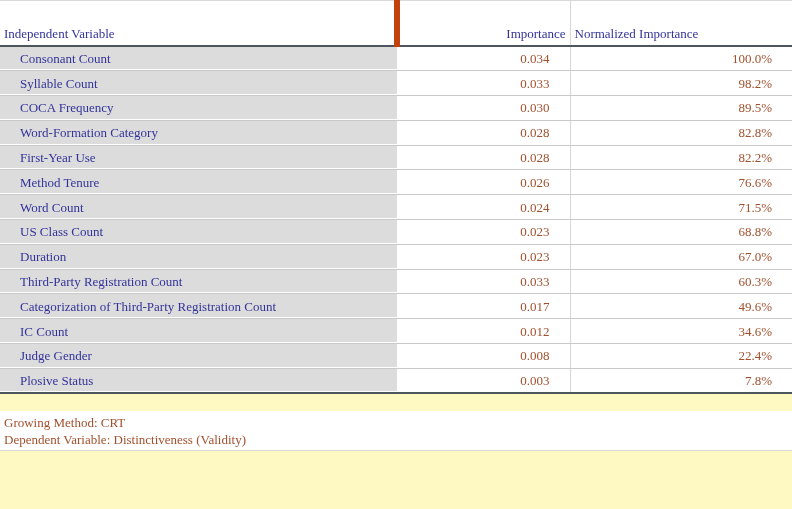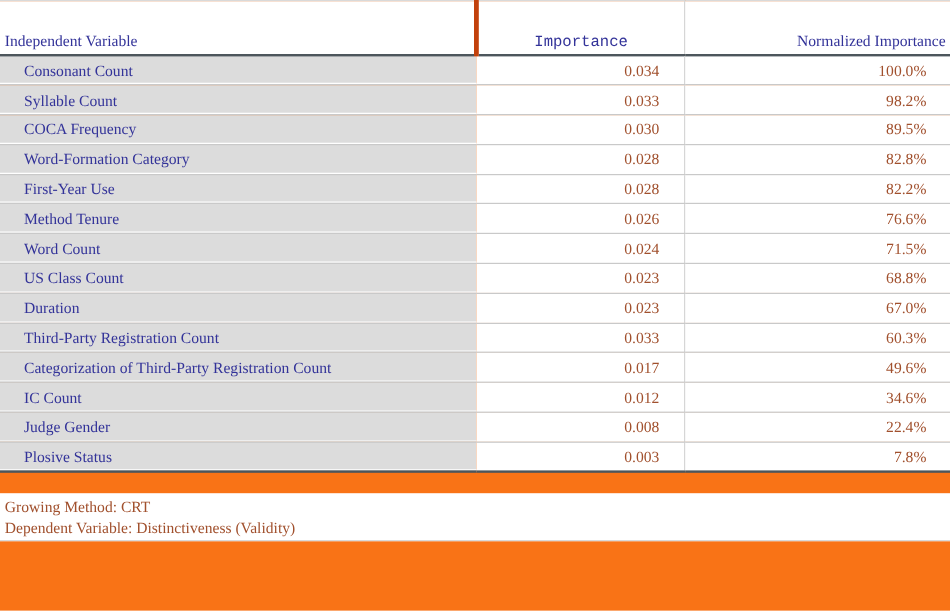--- a/index.html
+++ b/index.html
@@ -3,21 +3,21 @@
 <meta charset="utf-8">
 <style>
   html, body {
     margin: 0;
     padding: 0;
     background: #ffffff;
   }
   .viewport {
     width: 792px;
     height: 509px;
-    background: #f97316;
+    background: #fef9c3;
     font-family: "Liberation Serif", "DejaVu Serif", serif;
     font-size: 13px;
     overflow: hidden;
   }
   table.pivot {
     width: 792px;
     border-collapse: collapse;
     table-layout: fixed;
   }
   col.c-var  { width: 397px; }
@@ -28,22 +28,22 @@
     font-weight: normal;
     color: #333399;
     vertical-align: bottom;
     height: 41px;
     padding: 0 4px 3px 4px;
     border-top: 1px solid #d9d9d9;
     border-bottom: 2px solid #4d565c;
     background: #ffffff;
   }
   thead th.h-var  { text-align: left; }
-  thead th.h-imp  { text-align: center; border-left: 4px solid #c2410c; border-right: 1px solid #d6d6d6; font-family: Liberation Mono, monospace; }
-  thead th.h-norm { text-align: right; }
+  thead th.h-imp  { text-align: right; border-left: 6px solid #c2410c; border-right: 1px solid #d6d6d6; }
+  thead th.h-norm { text-align: left; }
 
   tbody tr { height: 24.8px; }
   tbody td {
     vertical-align: middle;
     padding: 0 20px;
     border-bottom: 1px solid #c9c9c9;
     box-shadow: inset 0 -1px 0 #ffffff;
     line-height: 15px;
   }
   tbody td.cell-var {

